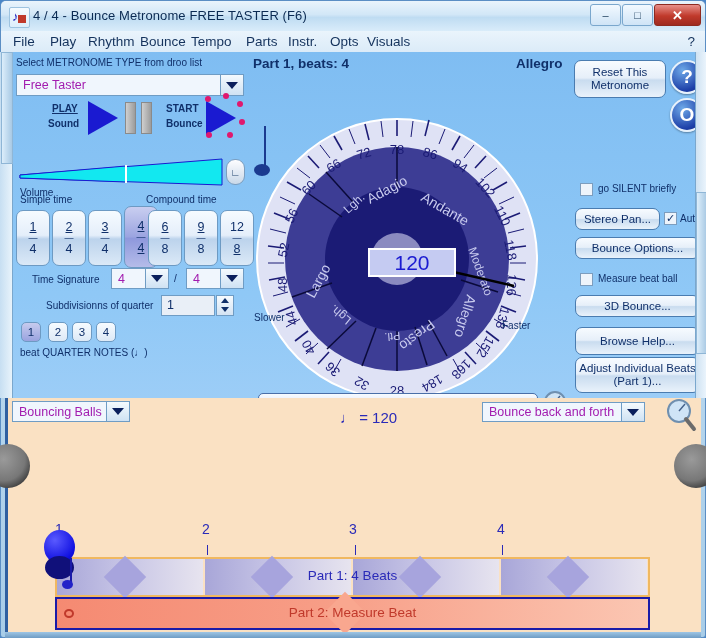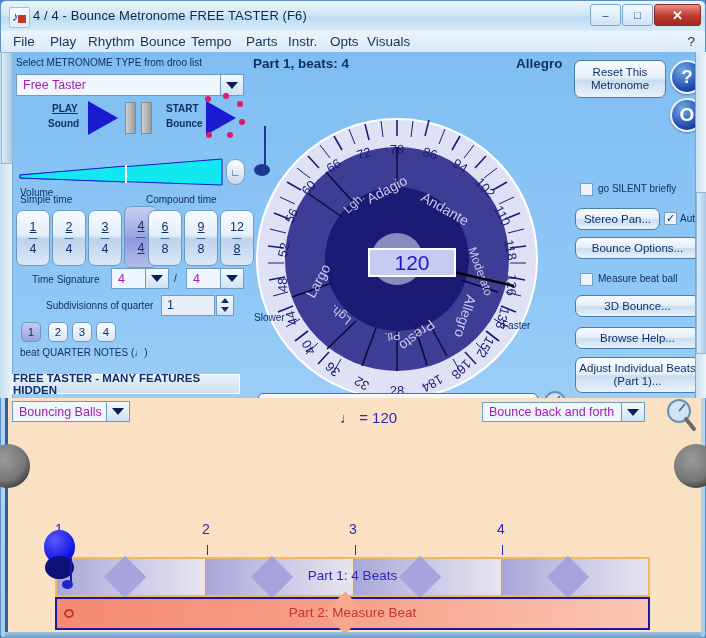--- a/index.html
+++ b/index.html
@@ -531,35 +531,34 @@
     <div class="rbtn" style="left:567px;top:156px;width:85px;height:22px">Stereo Pan...</div>
     <div class="cbx" style="left:656px;top:160px">✓</div>
     <div class="lbl" style="left:672px;top:161px">Auto</div>
 
     <div class="rbtn" style="left:567px;top:185px;width:125px;height:22px">Bounce Options...</div>
 
     <div class="cbx" style="left:572px;top:221px"></div>
     <div class="lbl" style="left:590px;top:221px">Measure beat ball</div>
 
     <div class="rbtn" style="left:567px;top:243px;width:125px;height:22px">3D Bounce...</div>
-    <div class="rbtn" style="left:567px;top:275px;width:125px;height:22px">Browse Help...</div>
+    <div class="rbtn" style="left:567px;top:275px;width:125px;height:28px">Browse Help...</div>
     <div class="rbtn" style="left:567px;top:305px;width:125px;height:36px">
       <span>Adjust Individual Beats</span>
       <span>(Part 1)...</span>
     </div>
   </div>
 
   <div class="scroll-left">
       <div class="thumb"></div>
     </div>
   <div class="scroll-right">
       <div class="thumb"></div>
     </div>
 
-  <div class="taster">FREE TASTER - MANY FEATURES HIDDEN</div>
 
   <div class="bounce-area"></div>
 
   <div class="combo" style="left:12px;top:401px;width:118px;height:21px">
     <div class="txt">Bouncing Balls</div>
     <div class="arw"></div>
   </div>
 
   <div class="musicbar">♩  = 120</div>
 

